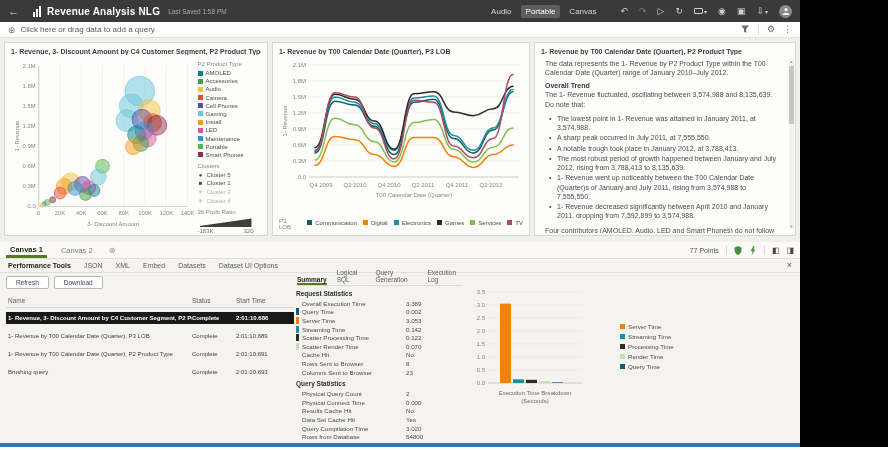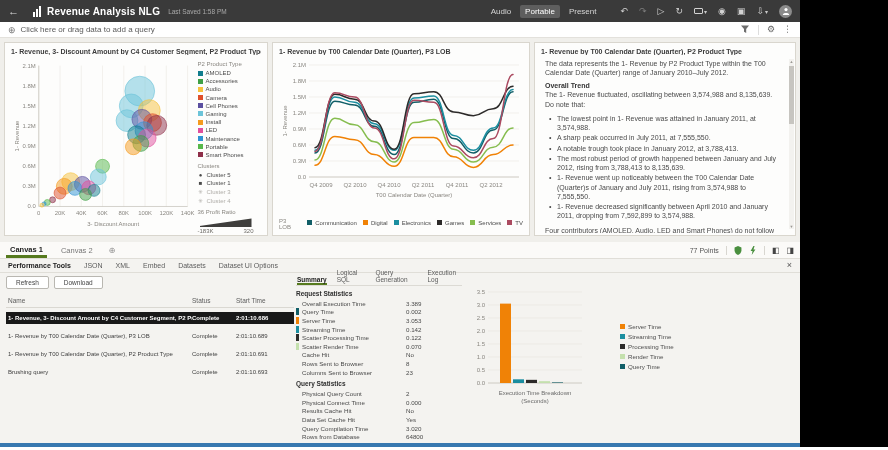--- a/index.html
+++ b/index.html
@@ -133,21 +133,21 @@
           <i style="height:5px"></i>
           <i style="height:8px"></i>
           <i style="height:11px"></i>
         </span>
       <span class="title">Revenue Analysis NLG</span>
       <span class="saved">Last Saved 1:58 PM</span>
       <div class="tb-right">
         <span id="nav" style="display:flex;gap:4px;margin-right:8px">
             <span class="navtab">Audio</span>
             <span class="navtab active">Portable</span>
-            <span class="navtab">Present</span>
+            <span class="navtab">Canvas</span>
           </span>
         <span class="hicon">↶</span>
         <span class="hicon dim">↷</span>
         <span class="hicon">▷</span>
         <span class="hicon">↻</span>
         <span class="hicon"><span class="mini-monitor"></span><span class="ddn">▾</span></span>
         <span class="hicon">◉</span>
         <span class="hicon">▣</span>
         <span class="hicon"><span>⇩</span><span class="ddn">▾</span></span>
         <span class="avatar">

